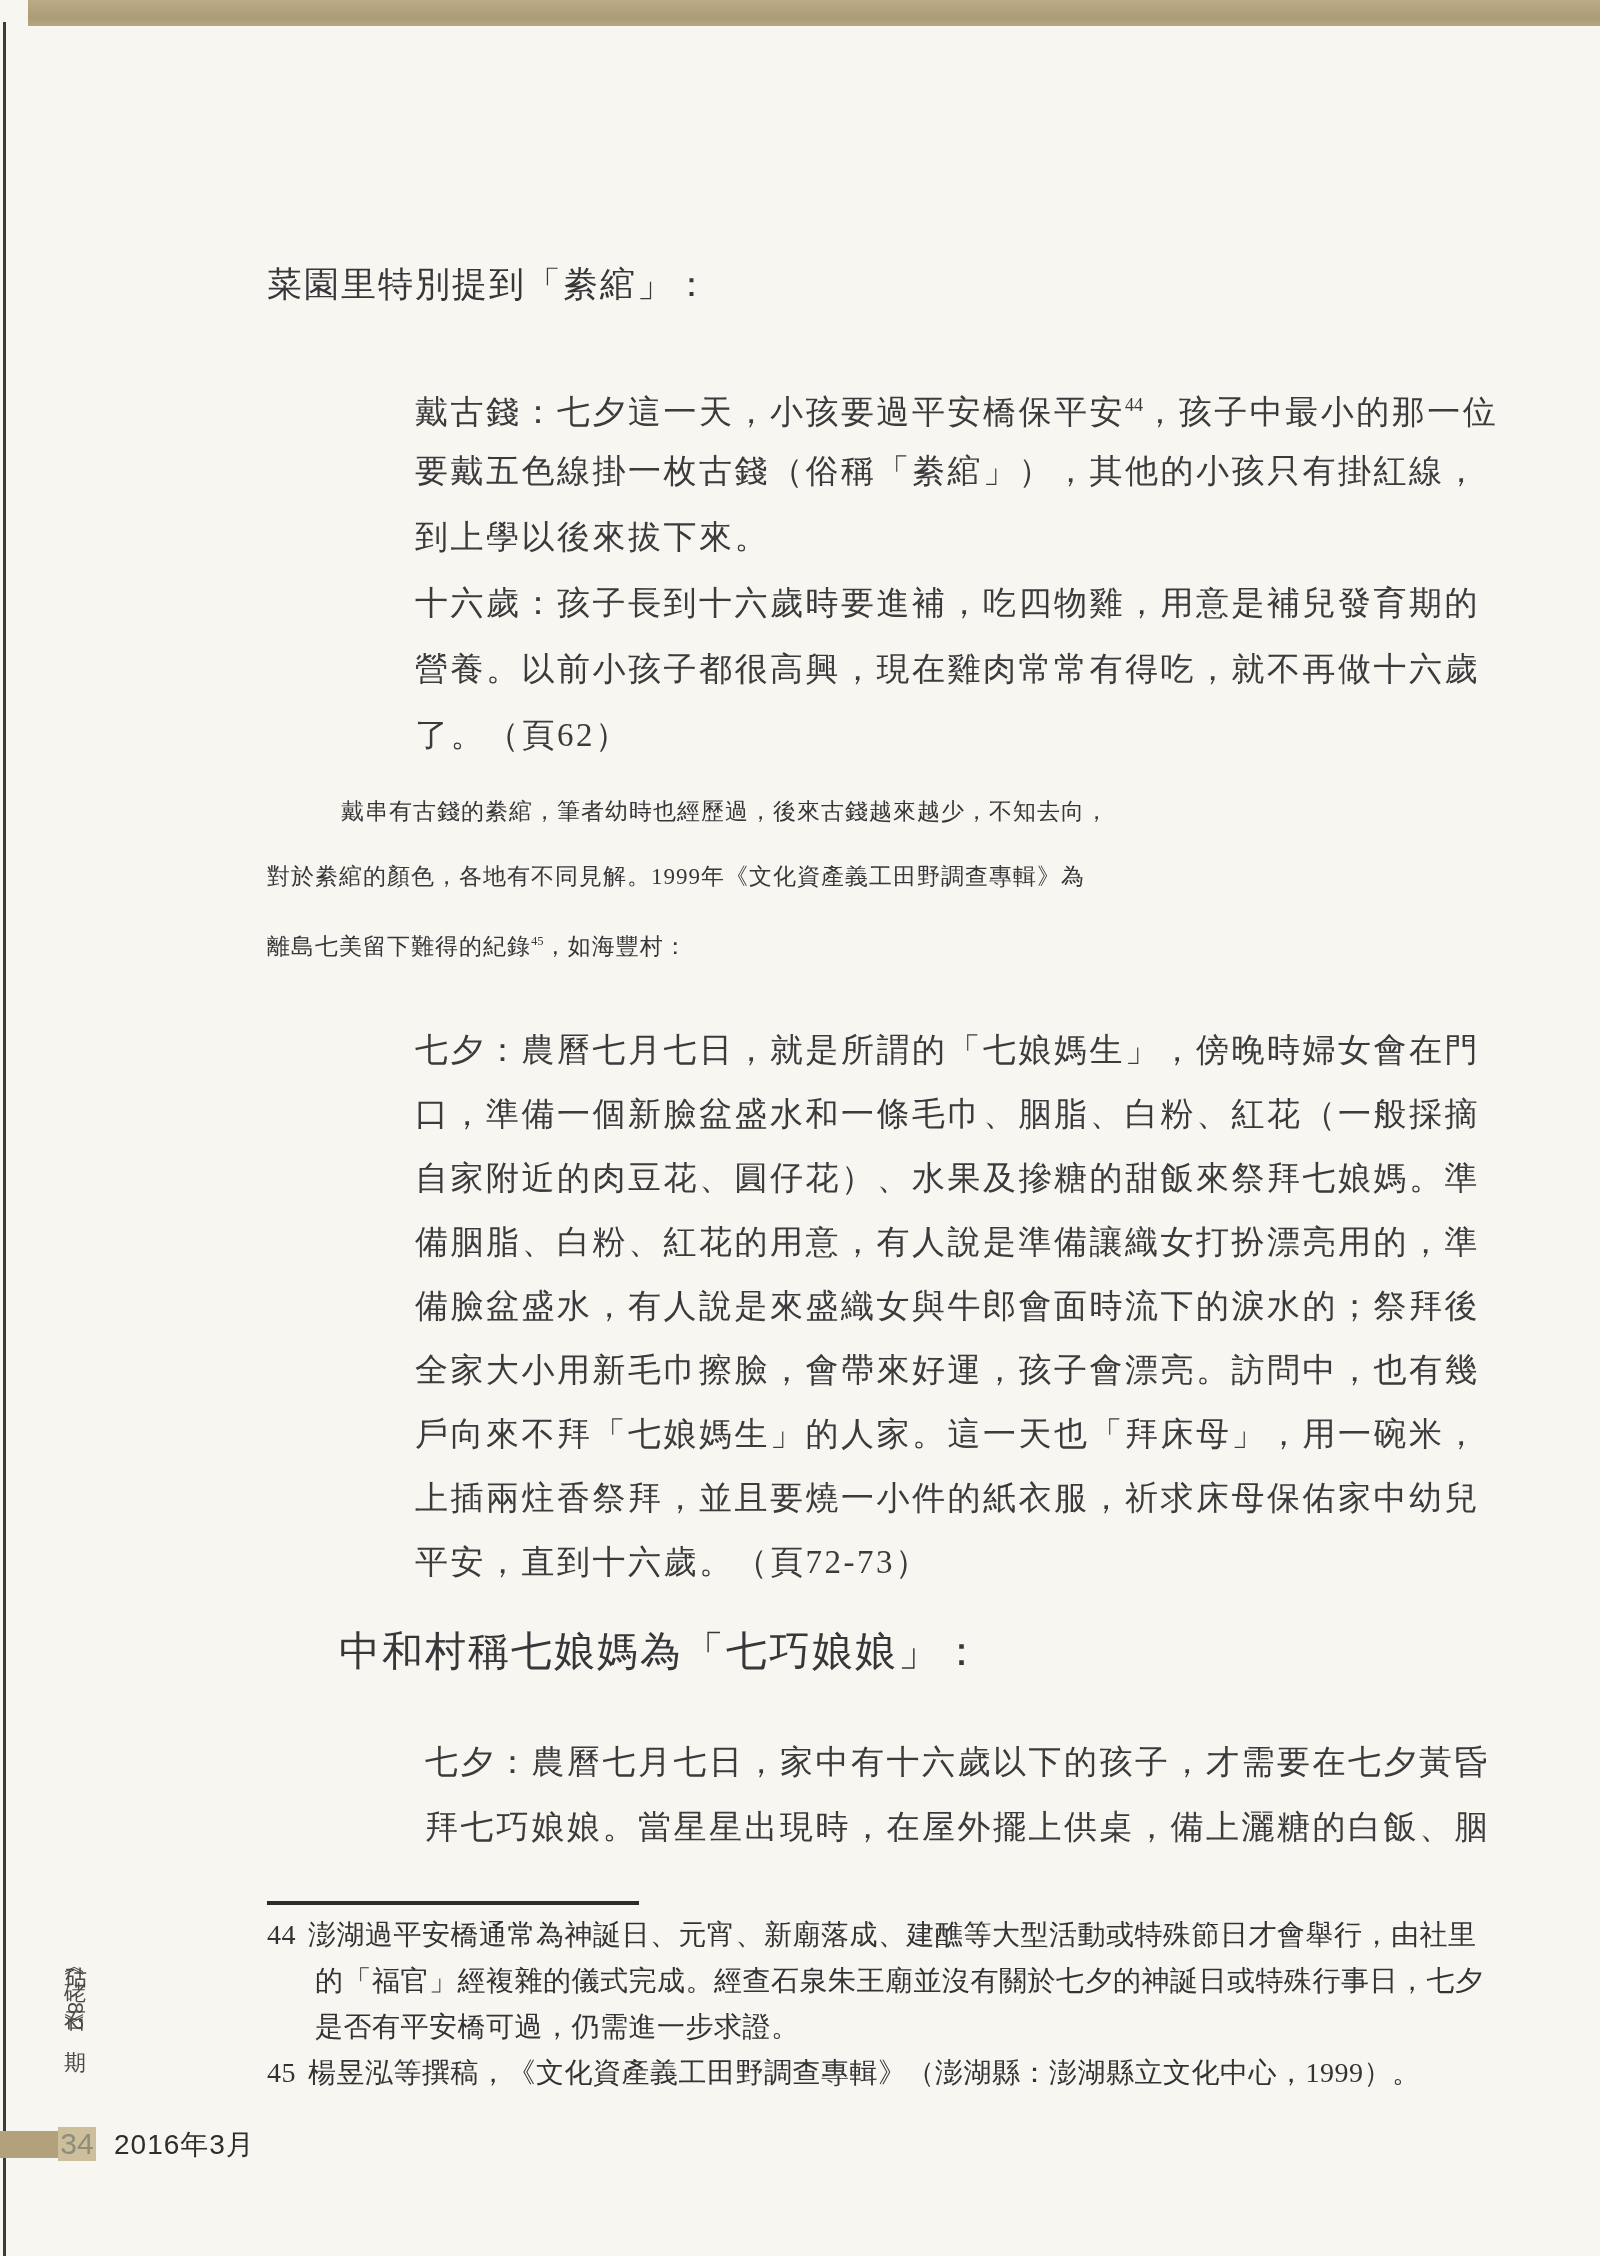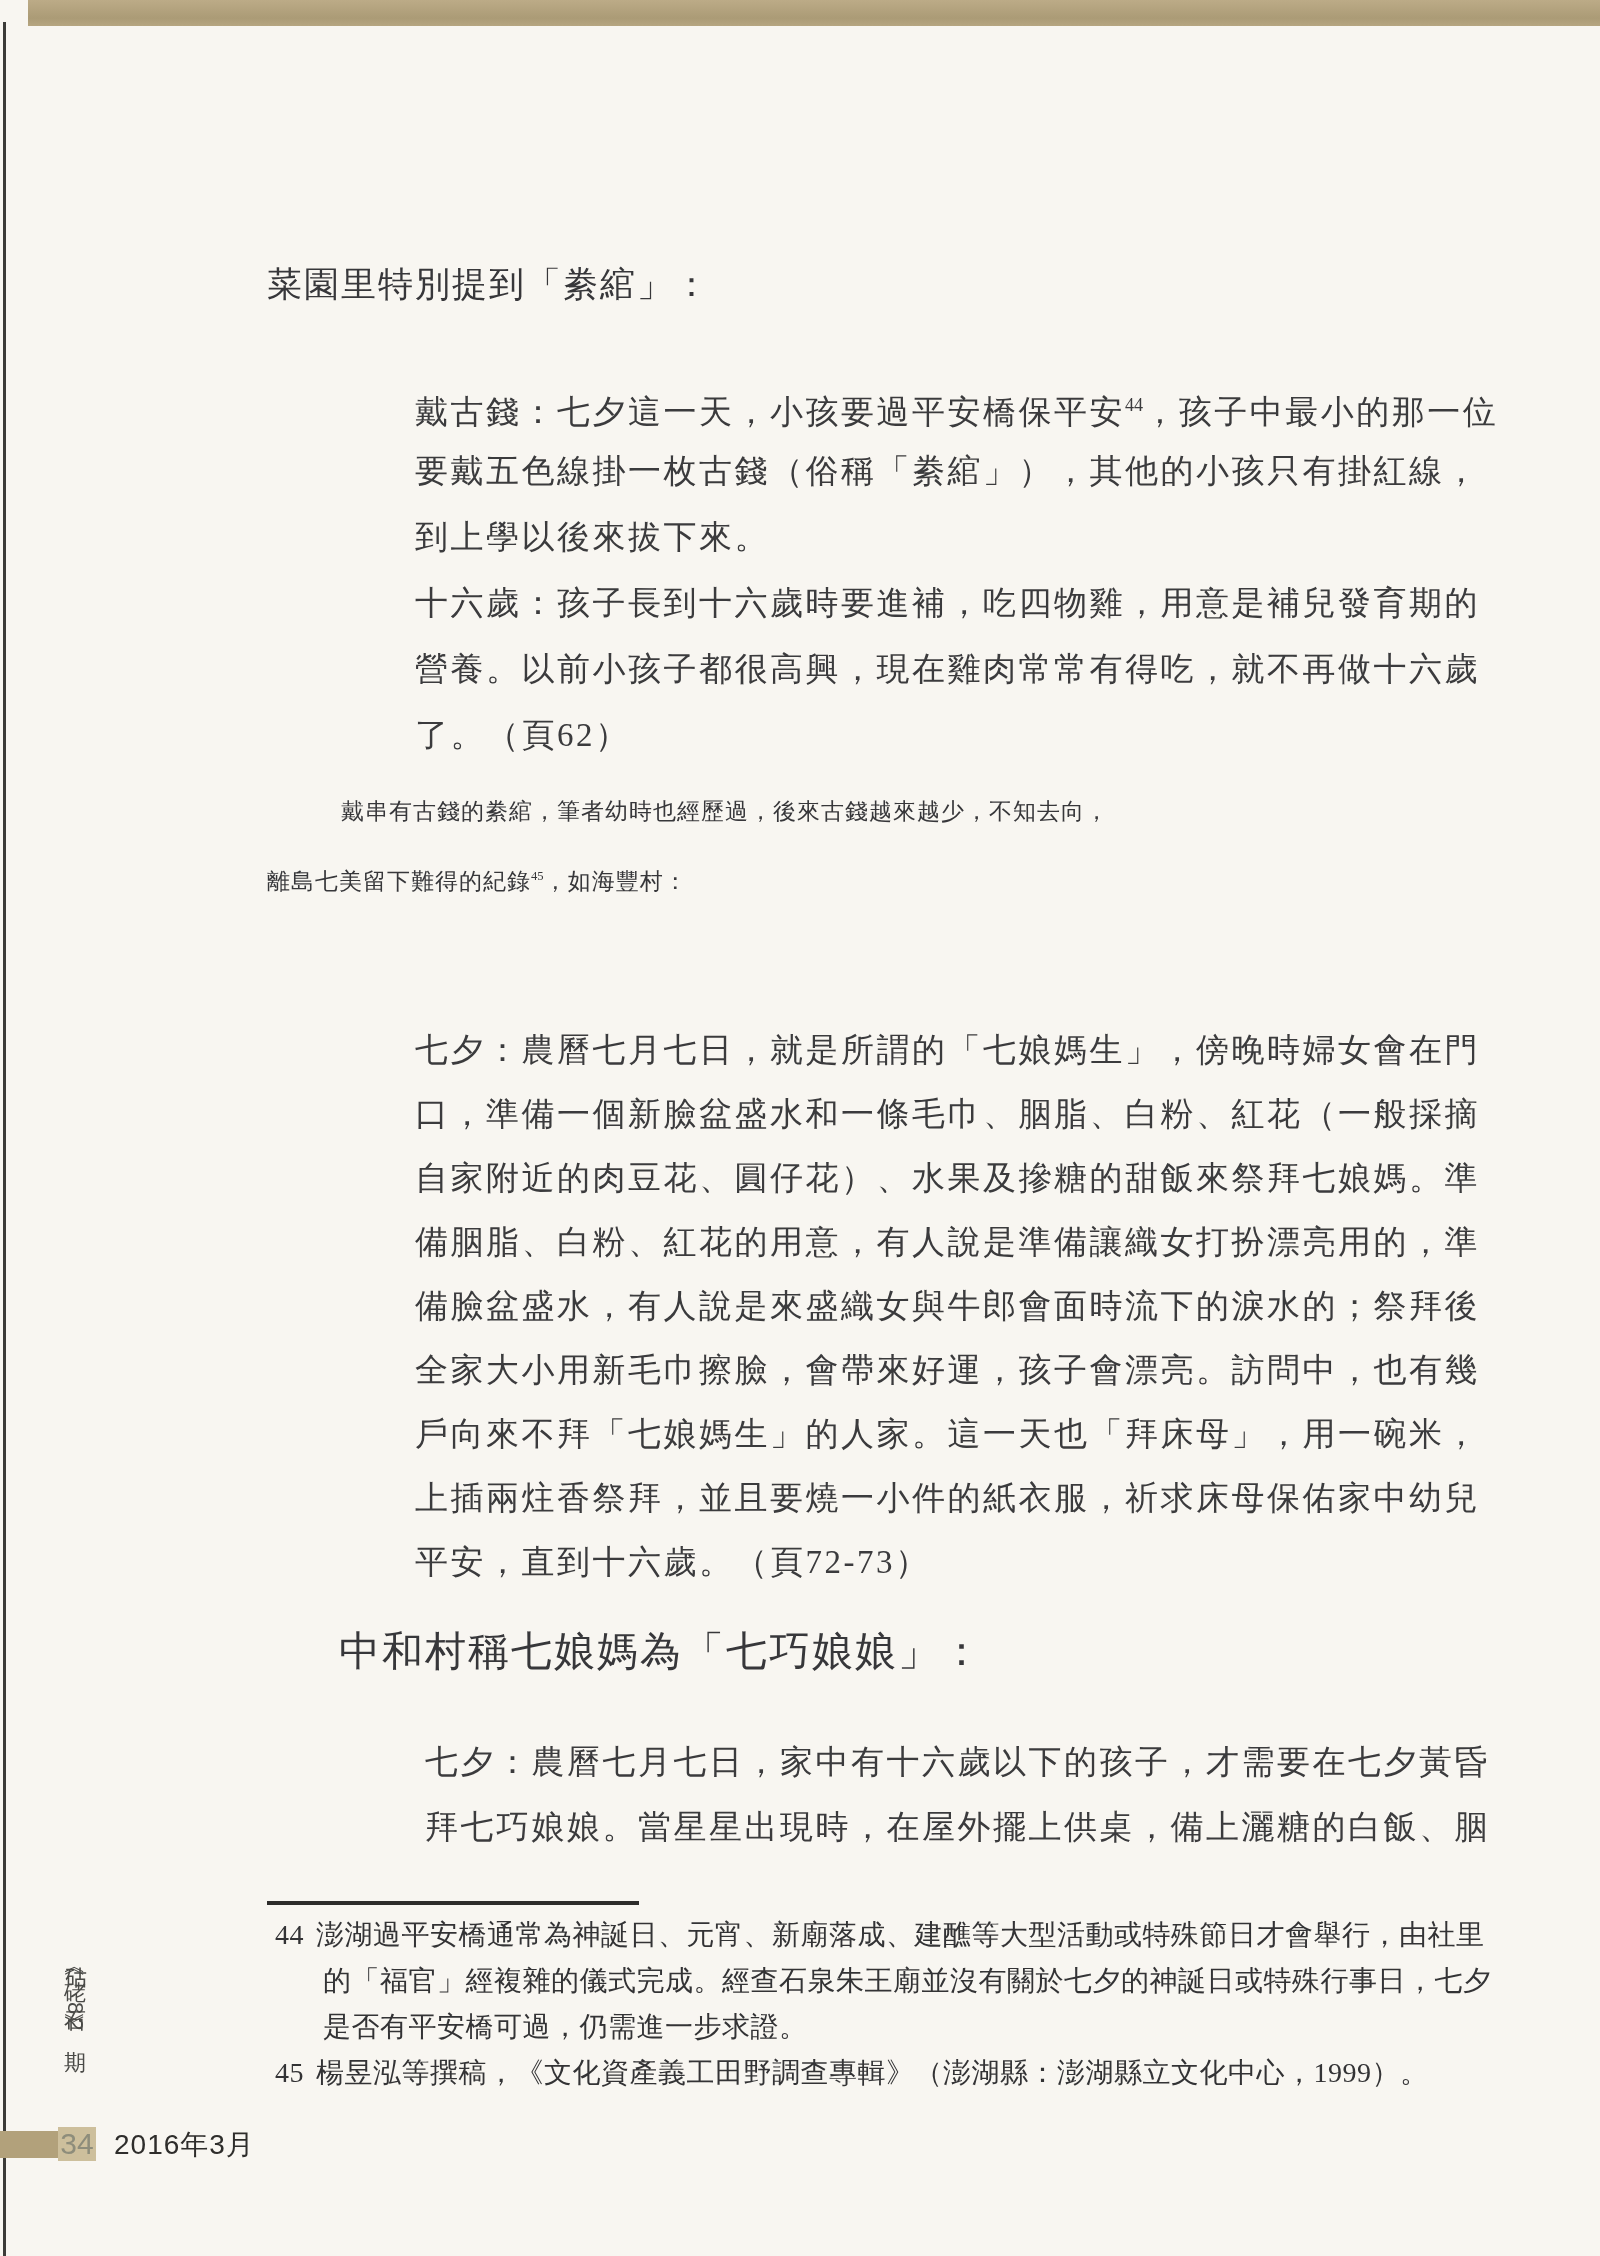--- a/index.html
+++ b/index.html
@@ -27,21 +27,21 @@
   .q{position:absolute;left:415px;width:1075px;font-size:33px;letter-spacing:2.5px;color:#3b3b3d;}
   .q .ql{white-space:nowrap;}
   .q1{top:372px;}  .q1 .ql{height:66px;line-height:66px;}
   .q2{top:1018px;} .q2 .ql{height:64px;line-height:64px;}
   .q3{top:1730px;text-align:right;} .q3 .ql{height:65px;line-height:65px;}
 
   sup{font-size:0.55em;vertical-align:super;letter-spacing:0;}
 
   
   .fn-rule{position:absolute;left:267px;top:1901px;width:372px;height:4px;background:#2e2d2b;}
-  .footnotes{position:absolute;left:267px;top:1912px;width:1210px;font-size:28px;letter-spacing:0.5px;color:#333335;margin-left:8px;}
+  .footnotes{position:absolute;left:267px;top:1912px;width:1210px;font-size:28px;letter-spacing:0.5px;color:#333335;}
   .fn-line{height:46px;line-height:46px;white-space:nowrap;}
   .fn-num{display:inline-block;margin-right:12px;}
   .fn-cont{padding-left:48px;}
 
   
   .vtitle{position:absolute;left:60px;top:1960px;height:186px;
     writing-mode:vertical-rl;text-orientation:mixed;
     font-family:"Liberation Sans","DejaVu Sans",sans-serif;
     font-size:22px;letter-spacing:4px;color:#4a4a47;}
   .bottom-bar{position:absolute;left:0;top:2131px;width:60px;height:27px;background:#b2a17b;}
@@ -67,20 +67,21 @@
     <div class="ql"><span>戴古錢：七夕這一天，小孩要過平安橋保平安</span><sup>44</sup><span>，孩子中最小的那一位</span></div>
     <div class="ql">要戴五色線掛一枚古錢（俗稱「絭綰」），其他的小孩只有掛紅線，</div>
     <div class="ql">到上學以後來拔下來。</div>
     <div class="ql">十六歲：孩子長到十六歲時要進補，吃四物雞，用意是補兒發育期的</div>
     <div class="ql">營養。以前小孩子都很高興，現在雞肉常常有得吃，就不再做十六歲</div>
     <div class="ql">了。（頁62）</div>
   </div>
 
   <div class="para2">
     <div class="pl indent">戴串有古錢的絭綰，筆者幼時也經歷過，後來古錢越來越少，不知去向，</div>
+    <div class="pl">對於絭綰的顏色，各地有不同見解。1999年《文化資產義工田野調查專輯》為</div>
     <div class="pl"><span>離島七美留下難得的紀錄</span><sup>45</sup><span>，如海豐村：</span></div>
   </div>
 
   <div class="q q2">
     <div class="ql">七夕：農曆七月七日，就是所謂的「七娘媽生」，傍晚時婦女會在門</div>
     <div class="ql">口，準備一個新臉盆盛水和一條毛巾、胭脂、白粉、紅花（一般採摘</div>
     <div class="ql">自家附近的肉豆花、圓仔花）、水果及摻糖的甜飯來祭拜七娘媽。準</div>
     <div class="ql">備胭脂、白粉、紅花的用意，有人說是準備讓織女打扮漂亮用的，準</div>
     <div class="ql">備臉盆盛水，有人說是來盛織女與牛郎會面時流下的淚水的；祭拜後</div>
     <div class="ql">全家大小用新毛巾擦臉，會帶來好運，孩子會漂亮。訪問中，也有幾</div>

